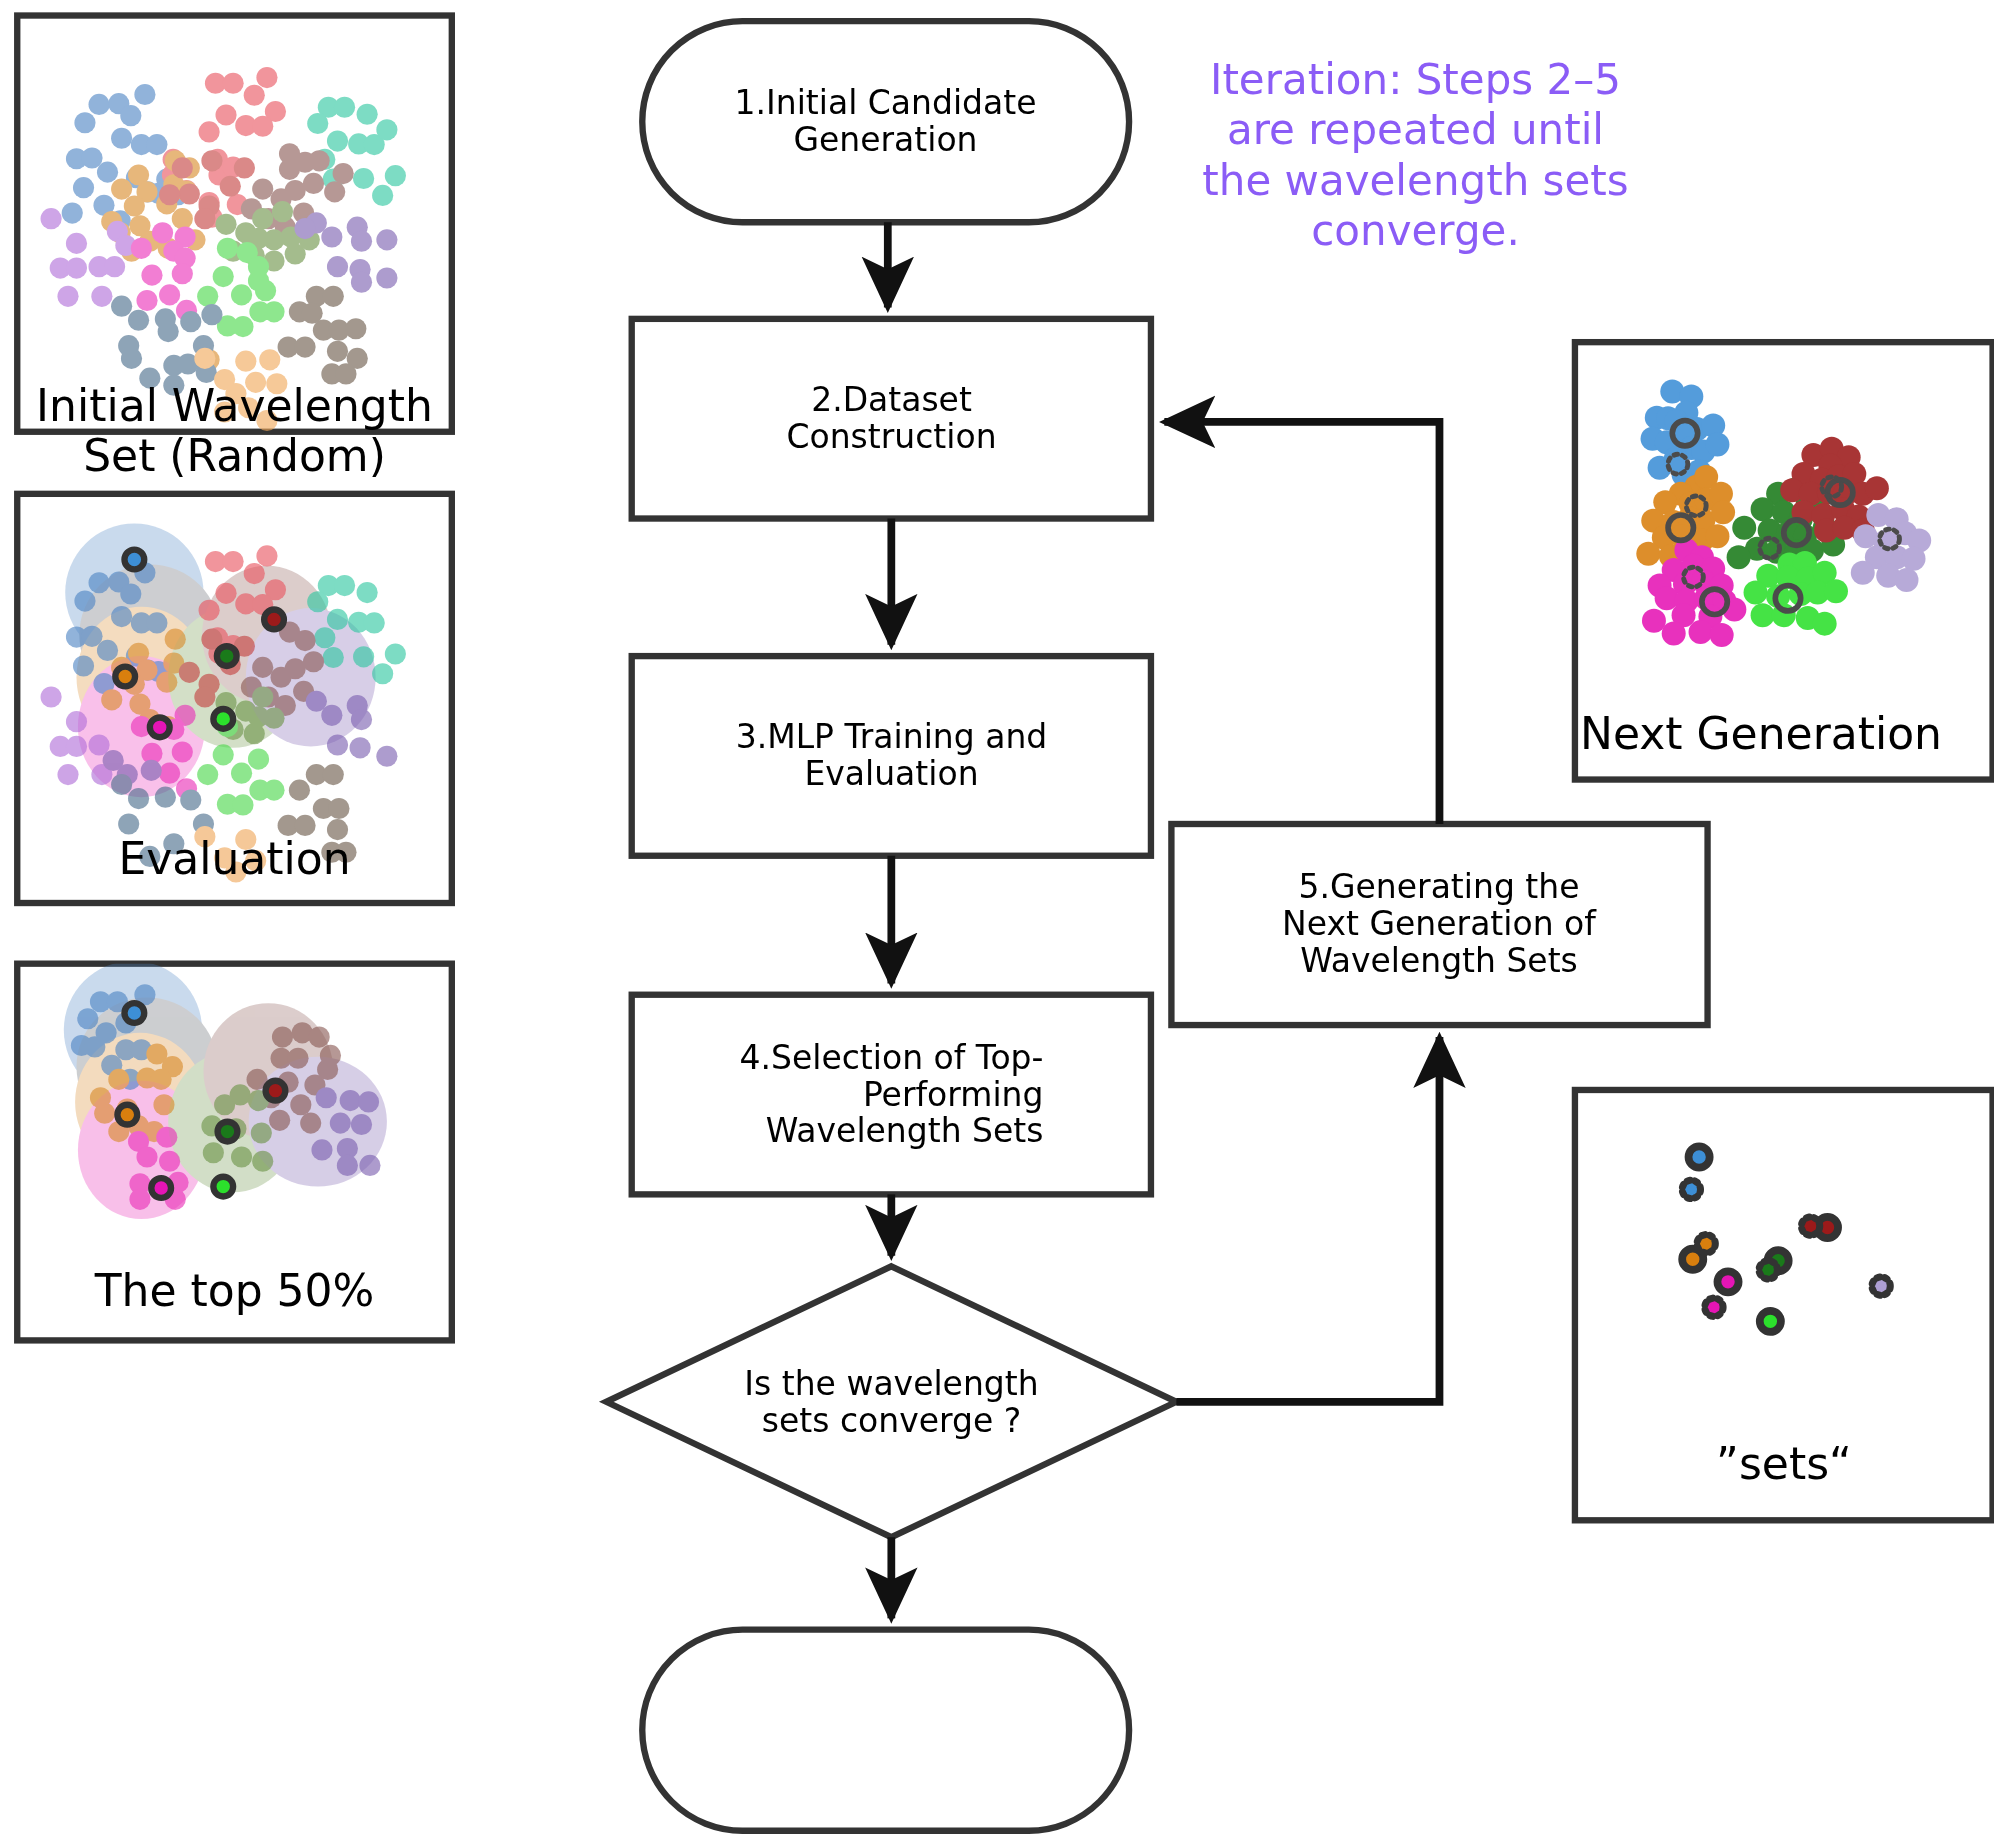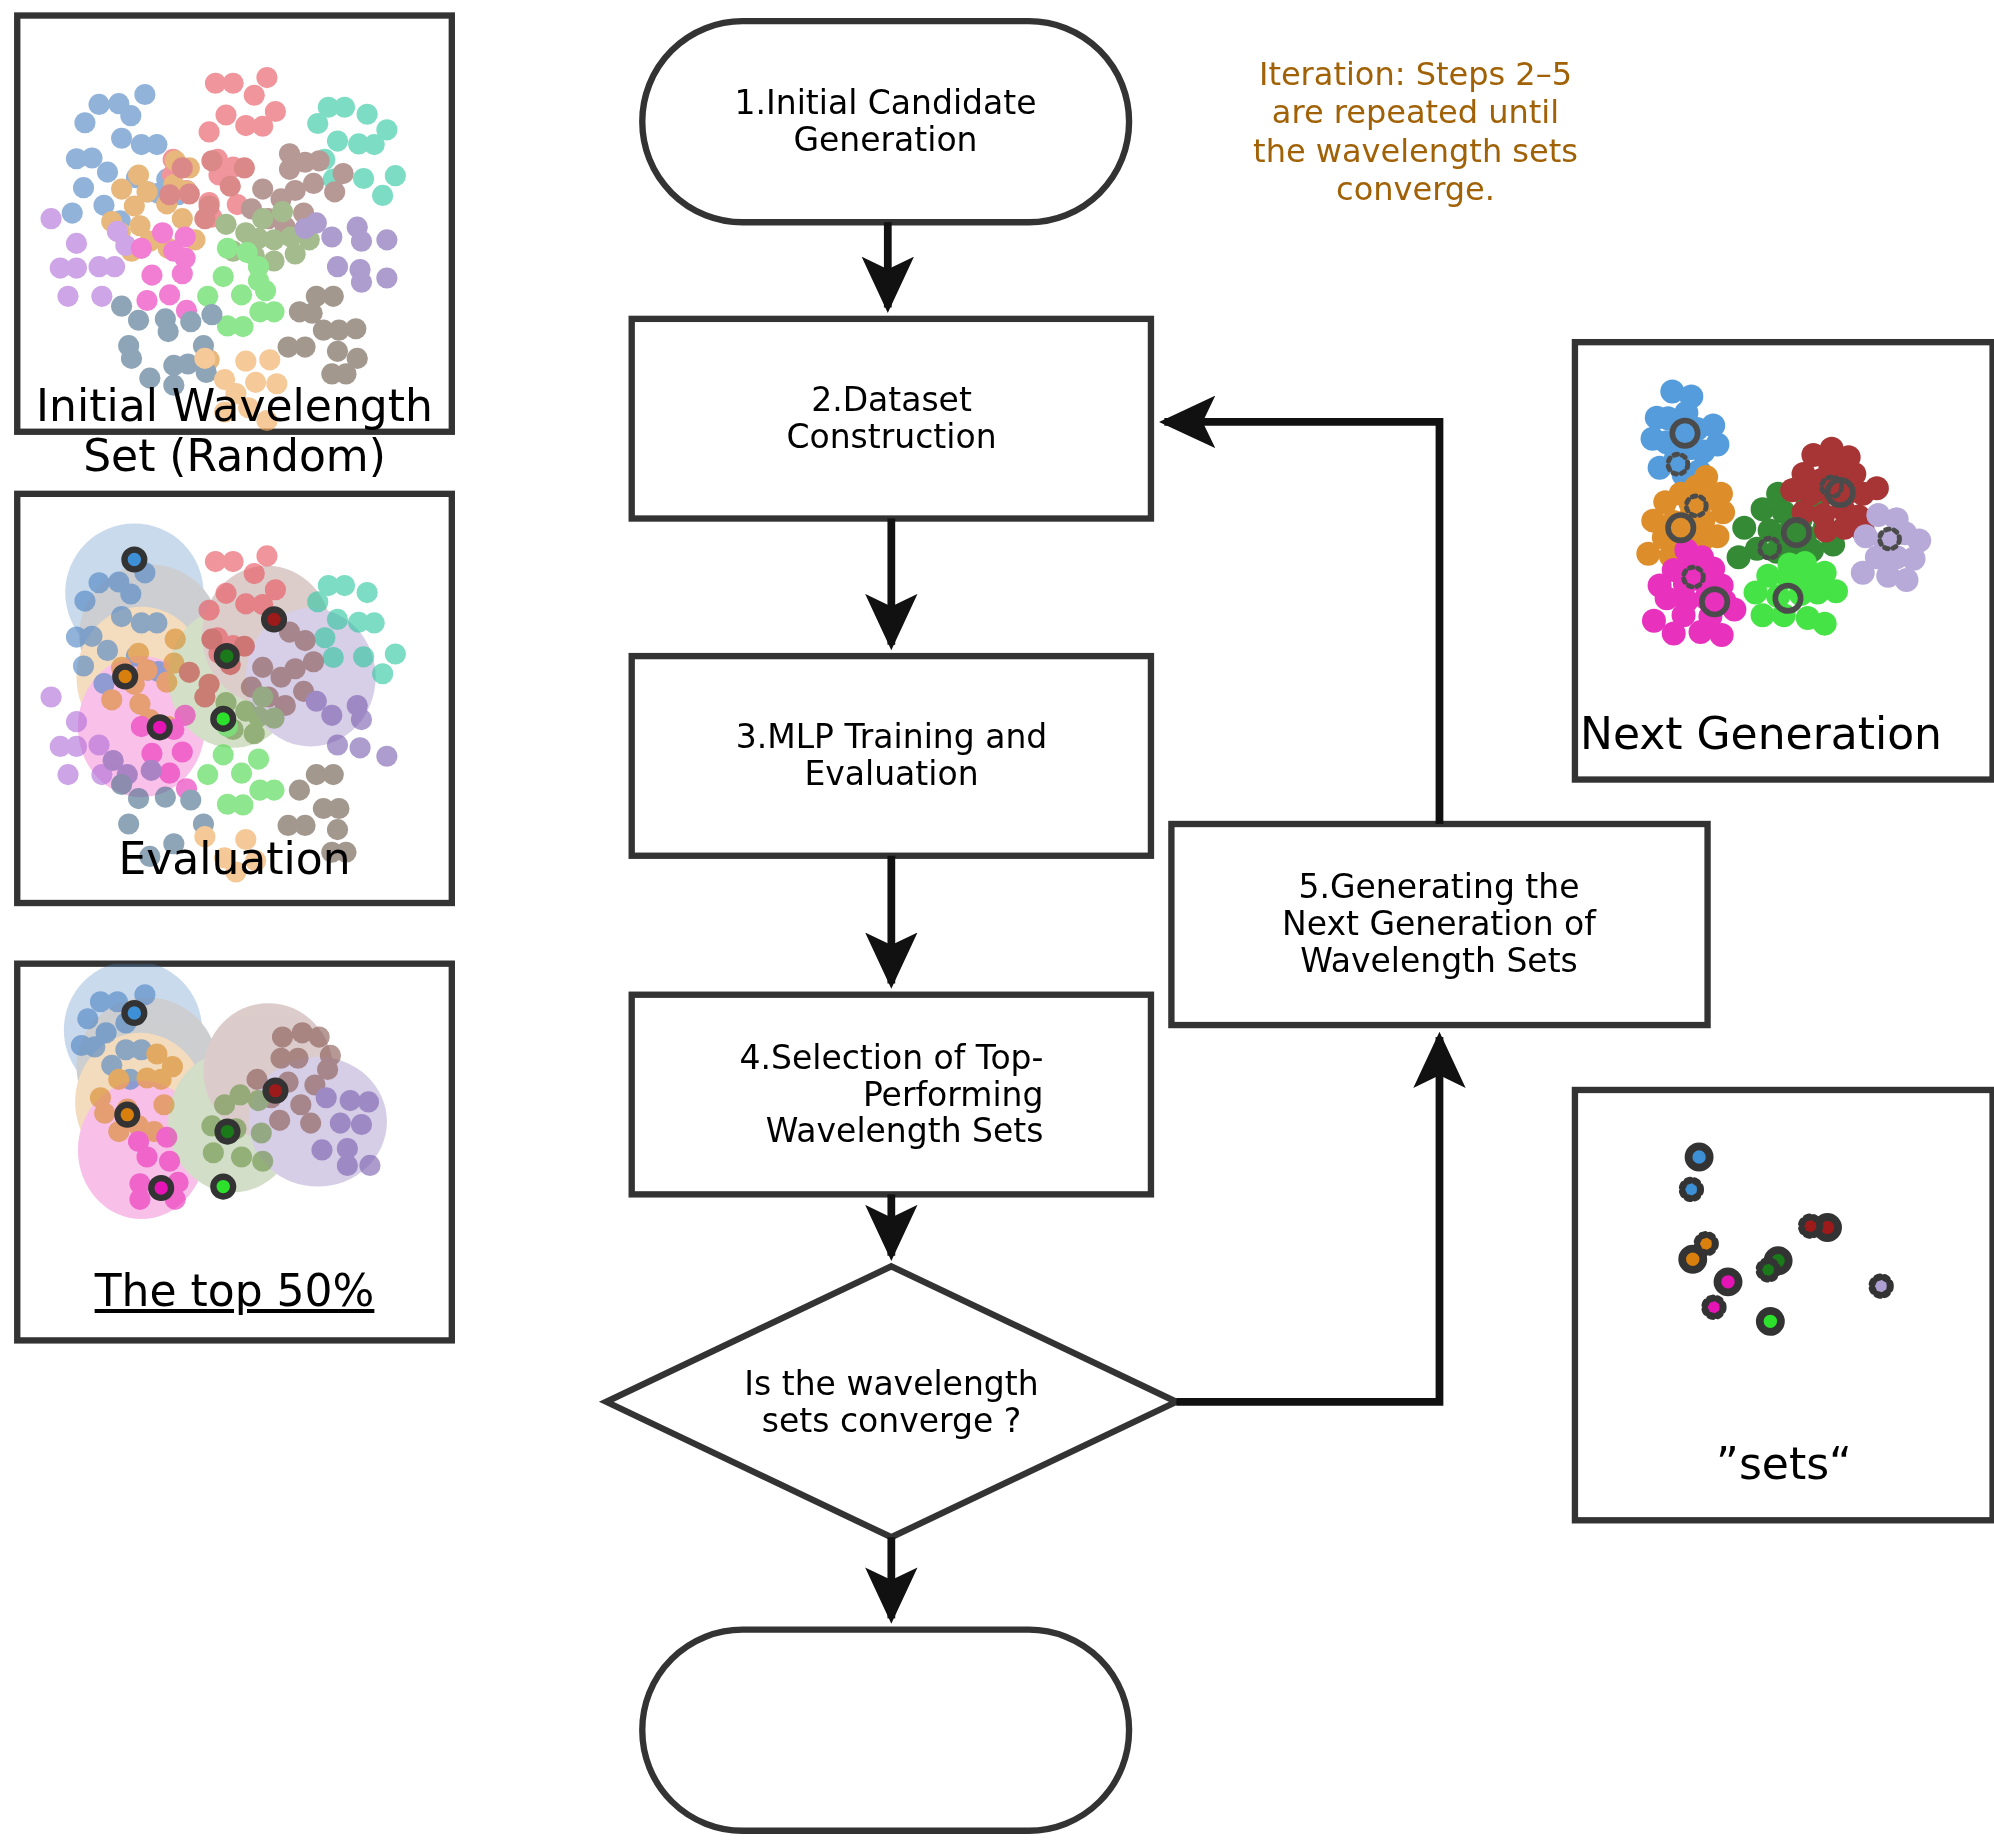--- a/index.html
+++ b/index.html
@@ -8,21 +8,21 @@
        -webkit-font-smoothing:antialiased;}
   #root{position:absolute;inset:0;width:1995px;height:1842px;overflow:hidden;background:#fff;}
   svg.layer{position:absolute;left:0;top:0;width:1995px;height:1842px;}
   .node-text{position:absolute;display:flex;align-items:center;justify-content:center;
              text-align:center;color:#000;font-size:33px;line-height:1.12;
              font-family:"DejaVu Sans","Liberation Sans",sans-serif;
              pointer-events:none;white-space:pre-line;}
   .panel-caption{position:absolute;text-align:center;color:#000;font-size:44px;
                  line-height:1.14;white-space:pre-line;
                  font-family:"DejaVu Sans","Liberation Sans",sans-serif;margin-top:35px;}
-  .note{position:absolute;text-align:center;color:#a16207;font-size:32px;line-height:1.2;
+  .note{position:absolute;text-align:center;color:#8b5cf6;font-size:42px;line-height:1.2;
         white-space:pre-line;font-family:"DejaVu Sans","Liberation Sans",sans-serif;}
 </style>
 </head>
 <body>
 
 <div id="root">
 
   <svg class="layer" viewBox="0 0 2827 2611">
     <defs>
       <marker id="arrowhead" viewBox="0 0 12 12" refX="10.5" refY="6" markerWidth="7.5" markerHeight="7.5" orient="auto-start-reverse">
@@ -798,20 +798,20 @@
   <div class="note" style="left:1193px;top:55px;width:445px;">Iteration: Steps 2–5
 are repeated until
 the wavelength sets
 converge.</div>
 
   <div class="panel-caption" style="left:17px;top:346px;width:435px;">Initial Wavelength
 Set (Random)</div>
 
   <div class="panel-caption" style="left:17px;top:799px;width:435px;">Evaluation</div>
 
-  <div class="panel-caption" style="left:17px;top:1231px;width:435px;text-decoration:underline;">The top 50%</div>
+  <div class="panel-caption" style="left:17px;top:1231px;width:435px;">The top 50%</div>
 
   <div class="panel-caption" style="left:1552px;top:674px;width:418px;">Next Generation</div>
 
   <div class="panel-caption" style="left:1575px;top:1404px;width:418px;">”sets“</div>
 
 </div>
 
 
 </body></html>

